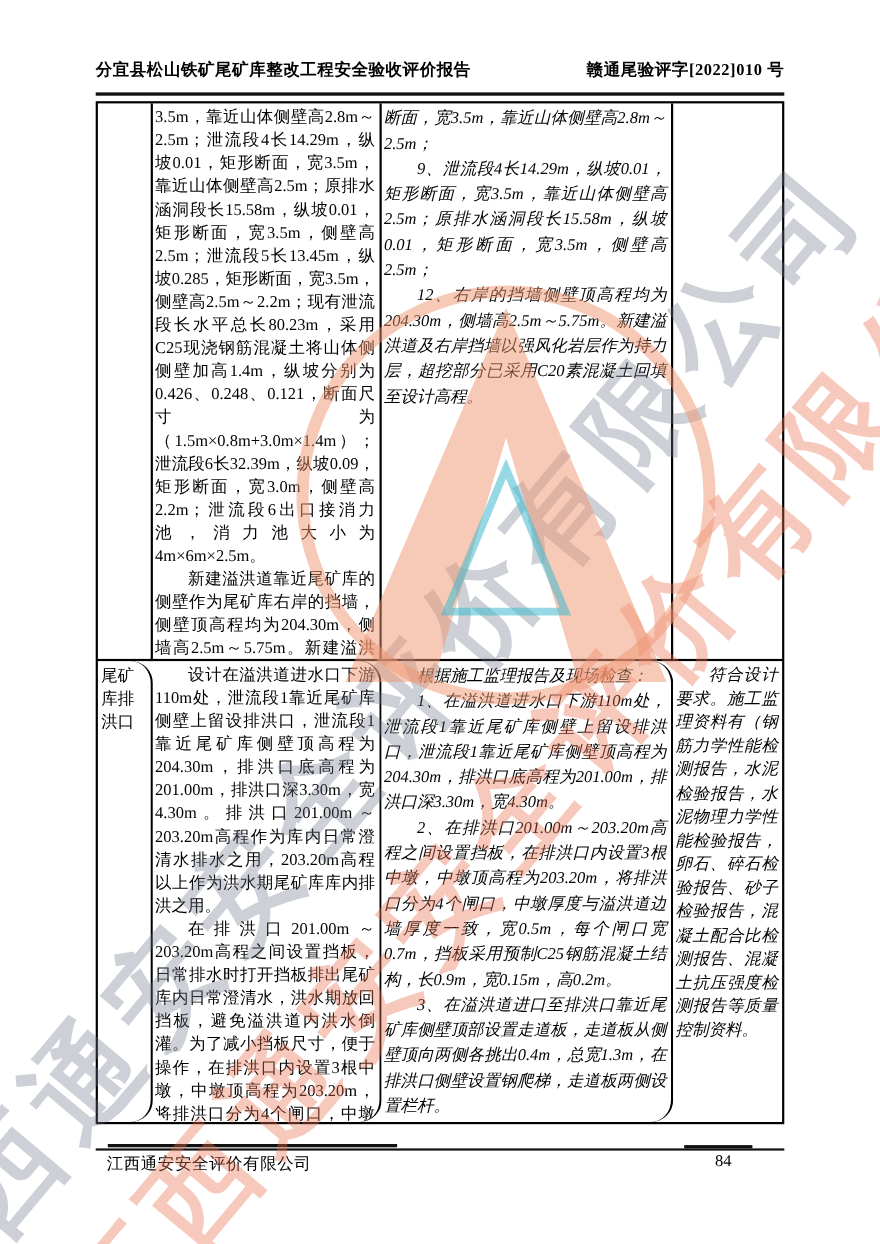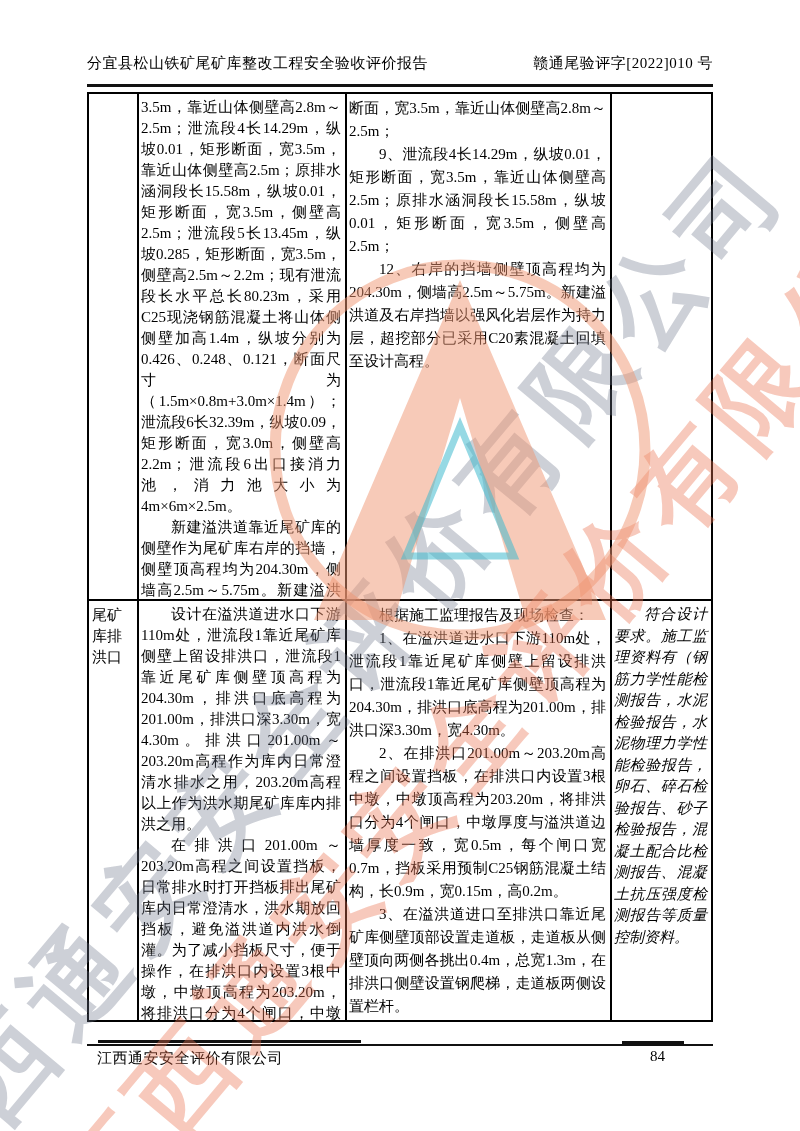--- a/index.html
+++ b/index.html
@@ -7,43 +7,43 @@
     width:800px;height:1131px;position:relative;overflow:hidden;
     background:#ffffff;
     font-family:"Liberation Serif","DejaVu Serif",serif;
     color:#000;
   }
   *{box-sizing:border-box;}
   
   .header{
     position:absolute;left:87px;width:626px;top:54px;
     display:flex;justify-content:space-between;align-items:center;
-    font-size:15px;letter-spacing:.5px;
+    font-size:15px;letter-spacing:.5px;font-weight:bold;
   }
   .header-rule{position:absolute;left:87px;width:626px;top:84px;height:3px;background:#111;}
   
   .doc-table{
     position:absolute;left:87px;top:92px;width:626px;height:930px;
     border:2px solid #000;
     display:grid;
     grid-template-columns:50px 208px 265px 1fr;
     grid-template-rows:507px 1fr;
   }
   .cell{
     border-right:2px solid #000;border-bottom:2px solid #000;
     padding:3px 4px 0 2px;overflow:hidden;
     font-size:15px;text-align:justify;
   }
   .cell.last-col{border-right:none;}
-  .cell.last-row{border-bottom:none;}
+  .cell.last-row{border-bottom:none;border-radius:20px;}
   .cell p{margin:0;}
   .ind{text-indent:2em;}
   .col-label{padding:4px 2px 0 3px;line-height:21px;text-align:left;}
   .col-design{line-height:21px;}
-  .col-inspect{line-height:23px;}
+  .col-inspect{line-height:23px;font-style:italic;}
   .col-concl{line-height:21.5px;font-style:italic;}
   
   .footer-rule-thin{position:absolute;left:87px;width:626px;top:1044px;height:2px;background:#111;}
   .footer-rule-thick-left{position:absolute;left:98px;width:263px;top:1040px;height:3px;background:#111;}
   .footer-rule-thick-right{position:absolute;left:622px;width:62px;top:1041px;height:3px;background:#111;}
   .footer-company{position:absolute;left:97px;top:1049px;font-size:15px;letter-spacing:.5px;}
   .page-number{position:absolute;left:650px;width:56px;top:1048px;font-size:15px;}
   
   .wm-layer{position:absolute;inset:0;pointer-events:none;overflow:hidden;z-index:5;}
   .wm-line{

